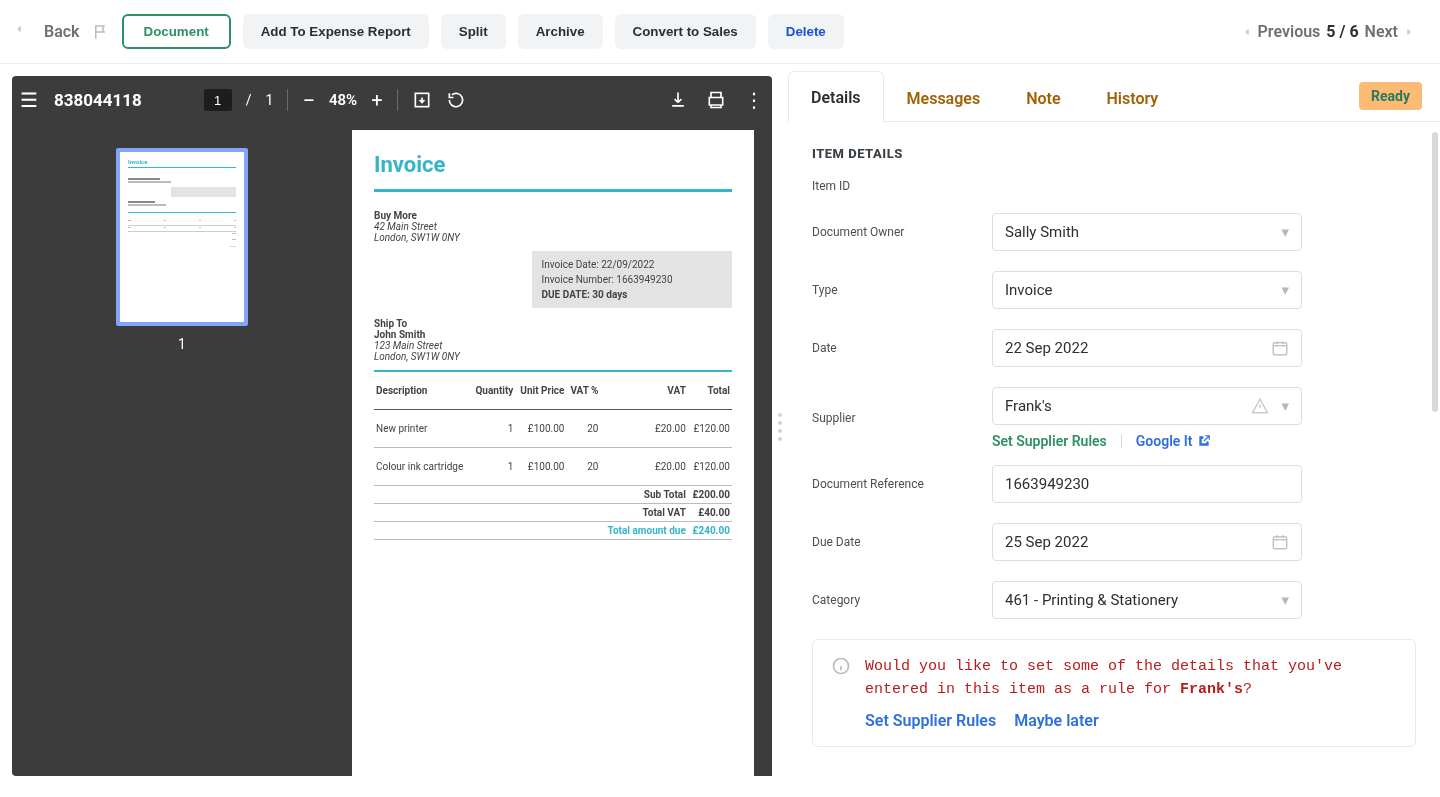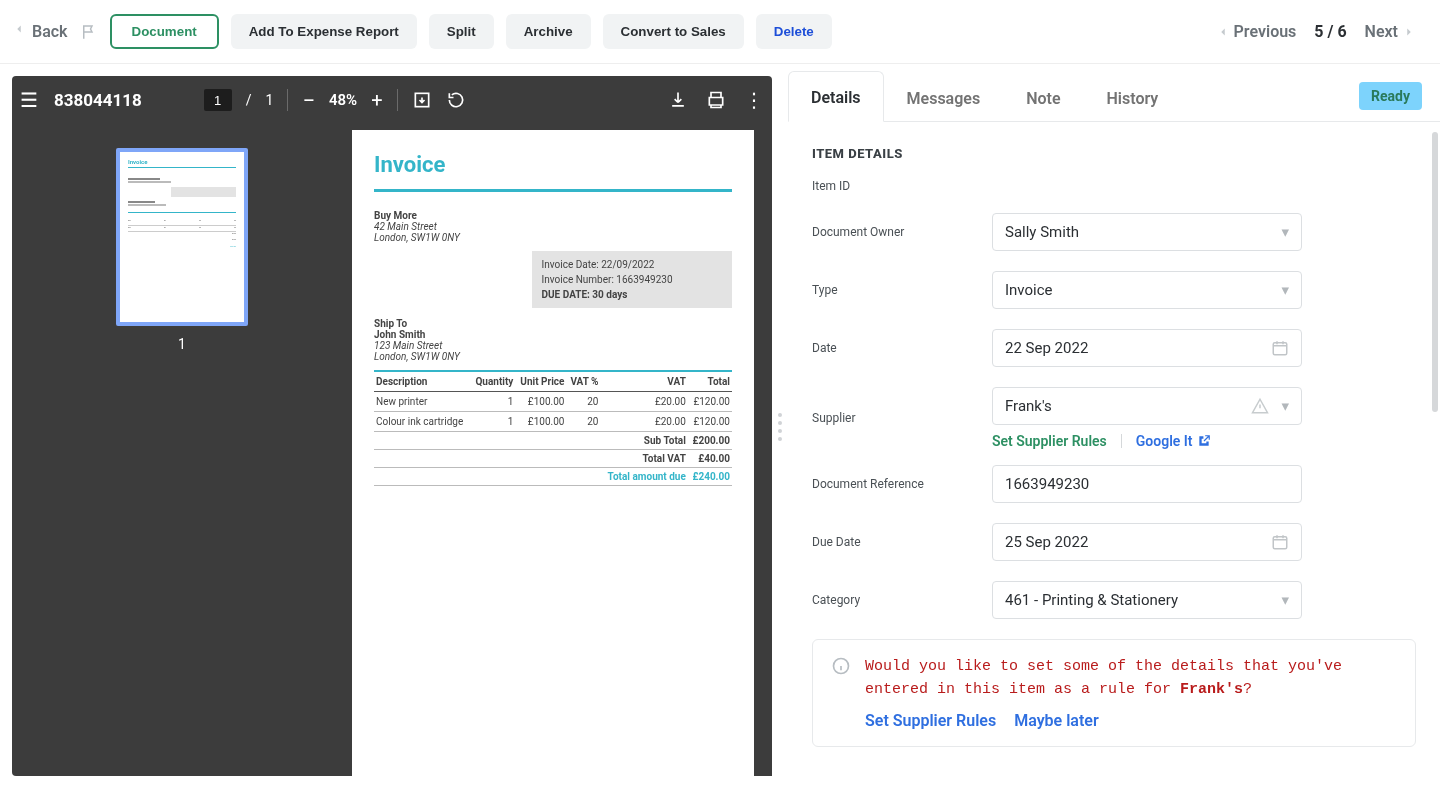--- a/index.html
+++ b/index.html
@@ -1,20 +1,20 @@
 <!DOCTYPE html>
 <html><head>
 <meta charset="utf-8">
 <style>
   * { box-sizing: border-box; }
   body { margin: 0; font-family: -apple-system, BlinkMacSystemFont, "Segoe UI", Roboto, "Helvetica Neue", Arial, sans-serif; background:#fff; color:#2b2f33; }
   .toolbar { display:flex; align-items:center; padding: 14px 24px 14px 12px; gap:12px; border-bottom:1px solid #eee; }
   .tb-left { display:flex; align-items:center; gap:12px; }
-  .tb-right { margin-left:auto; display:flex; align-items:center; gap:18px;text-align:right; }
-  .back-link { display:flex; align-items:flex-start; gap:6px; color:#6a7177; font-weight:600; cursor:pointer; }
+  .tb-right { margin-left:auto; display:flex; align-items:center; gap:6px;text-align:right; }
+  .back-link { display:flex; align-items:flex-start; gap:18px; color:#6a7177; font-weight:600; cursor:pointer; }
   .flag-icon { width:18px; height:18px; color:#b7bdc2; }
   .chev { width:14px; height:14px; color:#c5cace; }
   .btn { background:#f1f3f4; border:none; border-radius:6px; padding:10px 18px; font-weight:600; color:#2b2f33; cursor:pointer; }
   .btn-outline-green { background:#fff; border:2px solid #2d9063; color:#2d9063; border-radius:6px; padding:8px 20px; font-weight:700; cursor:pointer;}
   .btn-danger { color:#1d4ed8;text-align:right; }
   .nav-link { display:flex; align-items:center; gap:4px; color:#6a7177; font-weight:600; cursor:pointer; }
   .counter { font-weight:700; color:#2b2f33;}
   .content { display:flex; height: calc(797px - 72px); }
   
   .pdf-wrap { padding: 12px 0 12px 12px; }
@@ -34,42 +34,42 @@
   .thumb { width:132px; height:178px; background:#fff; border:4px solid #7fa6f8; border-radius:2px; padding:6px 8px; font-size:4px; line-height:1.2; color:#444;}
   .thumb-num { color:#fff; margin-top:10px; font-size:14px;}
   .page-col { flex:1; background:#3c3c3c; display:flex; justify-content:flex-start;}
   .page { width:402px; background:#fff; margin-top:6px; padding:22px 22px 30px 22px; font-size:10px; color:#444;}
   .inv-title { color:#34b5c9; font-weight:700; font-size:22px; margin:0 0 12px 0;}
   .inv-rule-thick { height:3px; background:#34b5c9; margin-bottom:18px;}
   .bold { font-weight:700;}
   .ital { font-style:italic;}
   .meta-box { background:#e3e3e3; padding:6px 10px; margin-top:8px; width:56%; margin-left:auto; line-height:1.5;}
   .inv-table { width:100%; border-collapse:collapse; margin-top:8px;}
-  .inv-table th, .inv-table td { padding:4px 2px; text-align:right; }
+  .inv-table th, .inv-table td { padding:13px 2px; text-align:right; }
   .inv-table th:first-child, .inv-table td:first-child { text-align:left; }
   .inv-table thead tr { border-top:2px solid #34b5c9; border-bottom:1px solid #555;}
   .inv-table tbody tr { border-bottom:1px solid #bbb; }
   .totals-row td { border:none !important; padding:3px 2px;}
   .total-due td { color:#34b5c9; font-weight:700;}
   
   .thumb .t-title { color:#34b5c9; font-weight:700; font-size:6px;}
   .thumb .t-line { height:1px; background:#34b5c9; margin:2px 0 4px 0;}
   .thumb .t-grey { background:#e3e3e3; height:10px; width:60%; margin-left:auto; margin-top:4px; margin-bottom:4px;}
   .thumb .t-table { margin-top:6px; }
   .thumb .t-row { display:flex; justify-content:space-between; font-size:3px; padding:1px 0; border-bottom:0.5px solid #ccc;}
   .thumb .t-foot { color:#34b5c9; text-align:right; font-size:3px; margin-top:2px;}
   
   .drag-handle { width:16px; display:flex; flex-direction:column; align-items:center; justify-content:center; gap:4px;}
   .drag-handle div { width:4px; height:4px; background:#d0d3d6; border-radius:50%;}
   
   .right-panel { flex:1; display:flex; flex-direction:column; padding-top:6px;}
   .tabs-row { display:flex; align-items:center; border-bottom:1px solid #e7e9eb; padding-right:18px; padding-left:0;}
-  .tab { padding:16px 22px 14px 22px; color:#737373; font-weight:600; cursor:pointer; border:1px solid transparent; border-bottom:none; position:relative; top:1px;}
+  .tab { padding:16px 22px 14px 22px; color:#a16207; font-weight:600; cursor:pointer; border:1px solid transparent; border-bottom:none; position:relative; top:1px;}
   .tab.active { color:#2b2f33; background:#fff; border:1px solid #e7e9eb; border-bottom:1px solid #fff; border-radius:6px 6px 0 0;}
-  .status-badge { margin-left:auto; background:#7dd3fc; color:#2a7a5a; font-weight:700; padding:6px 12px; border-radius:4px; font-size:14px;}
+  .status-badge { margin-left:auto; background:#fdba74; color:#2a7a5a; font-weight:700; padding:6px 12px; border-radius:4px; font-size:14px;}
   .form-scroll { overflow-y:auto; padding:24px 24px 24px 24px; position:relative;}
   .scrollbar-fake { position:absolute; right:2px; top:10px; width:6px; height:280px; background:#d6d8da; border-radius:3px;}
   .section-title { font-size:13px; font-weight:800; letter-spacing:0.5px; color:#3a4045; margin-bottom:18px;}
   .form-row { display:flex; align-items:center; margin-bottom:20px;}
   .form-label { width:180px; color:#4a5055; font-size:12px;}
   .form-control-wrap { flex:1; max-width:310px;}
   .input, .select { width:100%; height:38px; border:1px solid #dcdfe2; border-radius:4px; padding:0 12px; font-size:15px; color:#2b2f33; background:#fff; display:flex; align-items:center; justify-content:space-between;}
   .readonly { background:#f3f4f5; color:#6a7177;}
   .select .caret { color:#b2b7bb; }
   .input .right-icon { color:#c1c5c8; }

